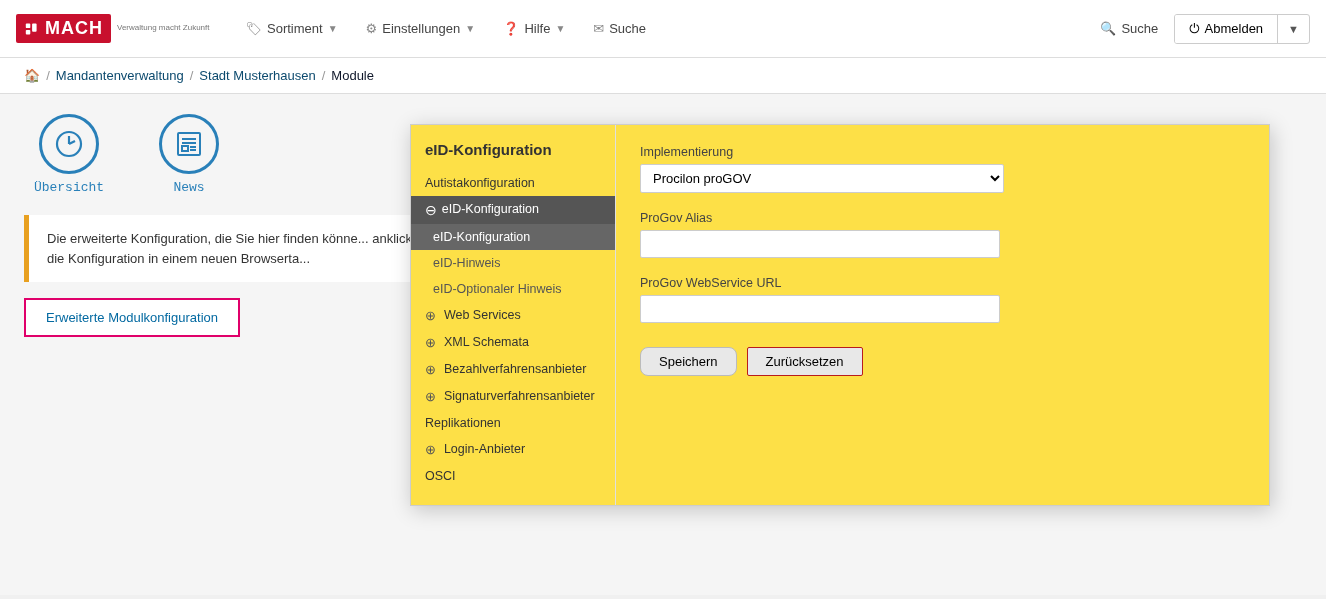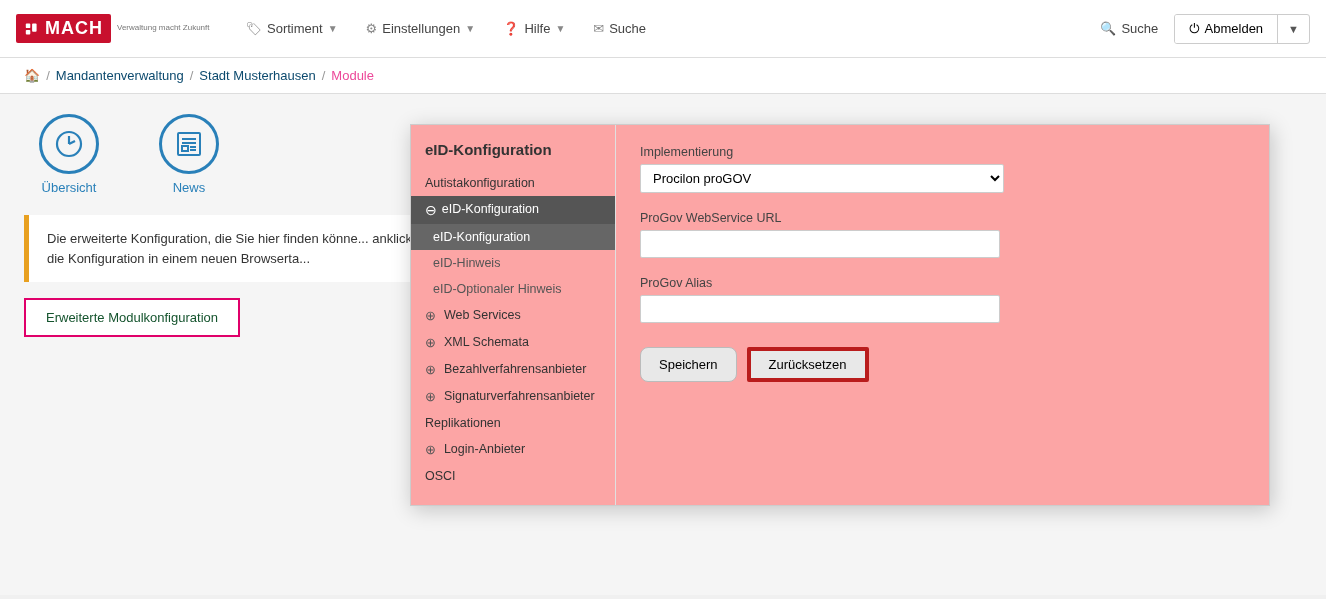--- a/index.html
+++ b/index.html
@@ -90,21 +90,21 @@
       border-bottom: 1px solid #ddd;
       display: flex;
       align-items: center;
       gap: 6px;
       font-size: 13px;
       margin-bottom: 0;
     }
     .breadcrumb-home { color: #2980b9; cursor: pointer; }
     .breadcrumb-sep { color: #999; }
     .breadcrumb-link { color: #0c4a6e; cursor: pointer; }
-    .breadcrumb-current { color: #ec4899; }
+    .breadcrumb-current { color: #0f172a; }
 
     
     .main-area {
       background: #f5f5f5;
       padding: 20px 24px;
       position: relative;
       height: calc(599px - 58px - 40px);
     }
 
     
@@ -129,39 +129,40 @@
       display: flex;
       align-items: center;
       justify-content: center;
       color: #2980b9;
       font-size: 26px;
     }
     .module-icon-label {
       color: #2980b9;
       font-size: 13px;
       text-align: center;
+      font-family: Liberation Mono, monospace;
     }
 
     
     .info-box {
       background: white;
       border-left: 5px solid #e8a020;
       padding: 14px 18px;
       margin-bottom: 16px;
       max-width: 430px;
       font-size: 13px;
       color: #333;
       line-height: 1.5;
     }
 
     
     .erweiterte-btn {
       border: 2px solid #e0006a;
       background: white;
-      color: #14532d;
+      color: #0369a1;
       padding: 10px 20px;
       font-size: 13px;
       cursor: pointer;
       display: inline-block;
     }
 
     
     .modal-overlay {
       position: absolute;
       top: 0;
@@ -170,21 +171,21 @@
       bottom: 0;
       pointer-events: none;
     }
 
     
     .modal-panel {
       position: absolute;
       top: 30px;
       left: 410px;
       width: 860px;
-      background: #fca5a5;
+      background: #fde047;
       border: 1px solid #ccc;
       box-shadow: 2px 4px 20px rgba(0,0,0,0.2);
       display: flex;
       pointer-events: all;
     }
 
     
     .modal-nav {
       width: 205px;
       border-right: 1px solid #e0e0e0;
@@ -263,21 +264,21 @@
       padding: 6px 18px;
       background: #e8e8e8;
       border: 1px solid #bbb;
       border-radius: 8px;
       cursor: pointer;
       font-size: 13px;
     }
     .btn-reset {
       padding: 6px 18px;
       background: #e8e8e8;
-      border: 4px solid #b91c1c;
+      border: 1px solid #b91c1c;
       border-radius: 2px;
       cursor: pointer;
       font-size: 13px;
     }
   </style>
 </head>
 <body>
 
 <div class="top-nav">
   <div class="logo-area">
@@ -444,26 +445,26 @@
       <div class="modal-content">
 
         <div class="field-group">
           <div class="field-label">Implementierung</div>
           <select class="field-select">
             <option>Procilon proGOV</option>
           </select>
         </div>
 
         <div class="field-group">
-          <div class="field-label">ProGov WebService URL</div>
+          <div class="field-label">ProGov Alias</div>
           <input type="text" class="field-input" value="" style="">
         </div>
 
         <div class="field-group">
-          <div class="field-label">ProGov Alias</div>
+          <div class="field-label">ProGov WebService URL</div>
           <input type="text" class="field-input" value="" style="">
         </div>
 
         <div class="btn-row">
           <button class="btn-save">Speichern</button>
           <button class="btn-reset">Zurücksetzen</button>
         </div>
 
       </div>
     </div>

